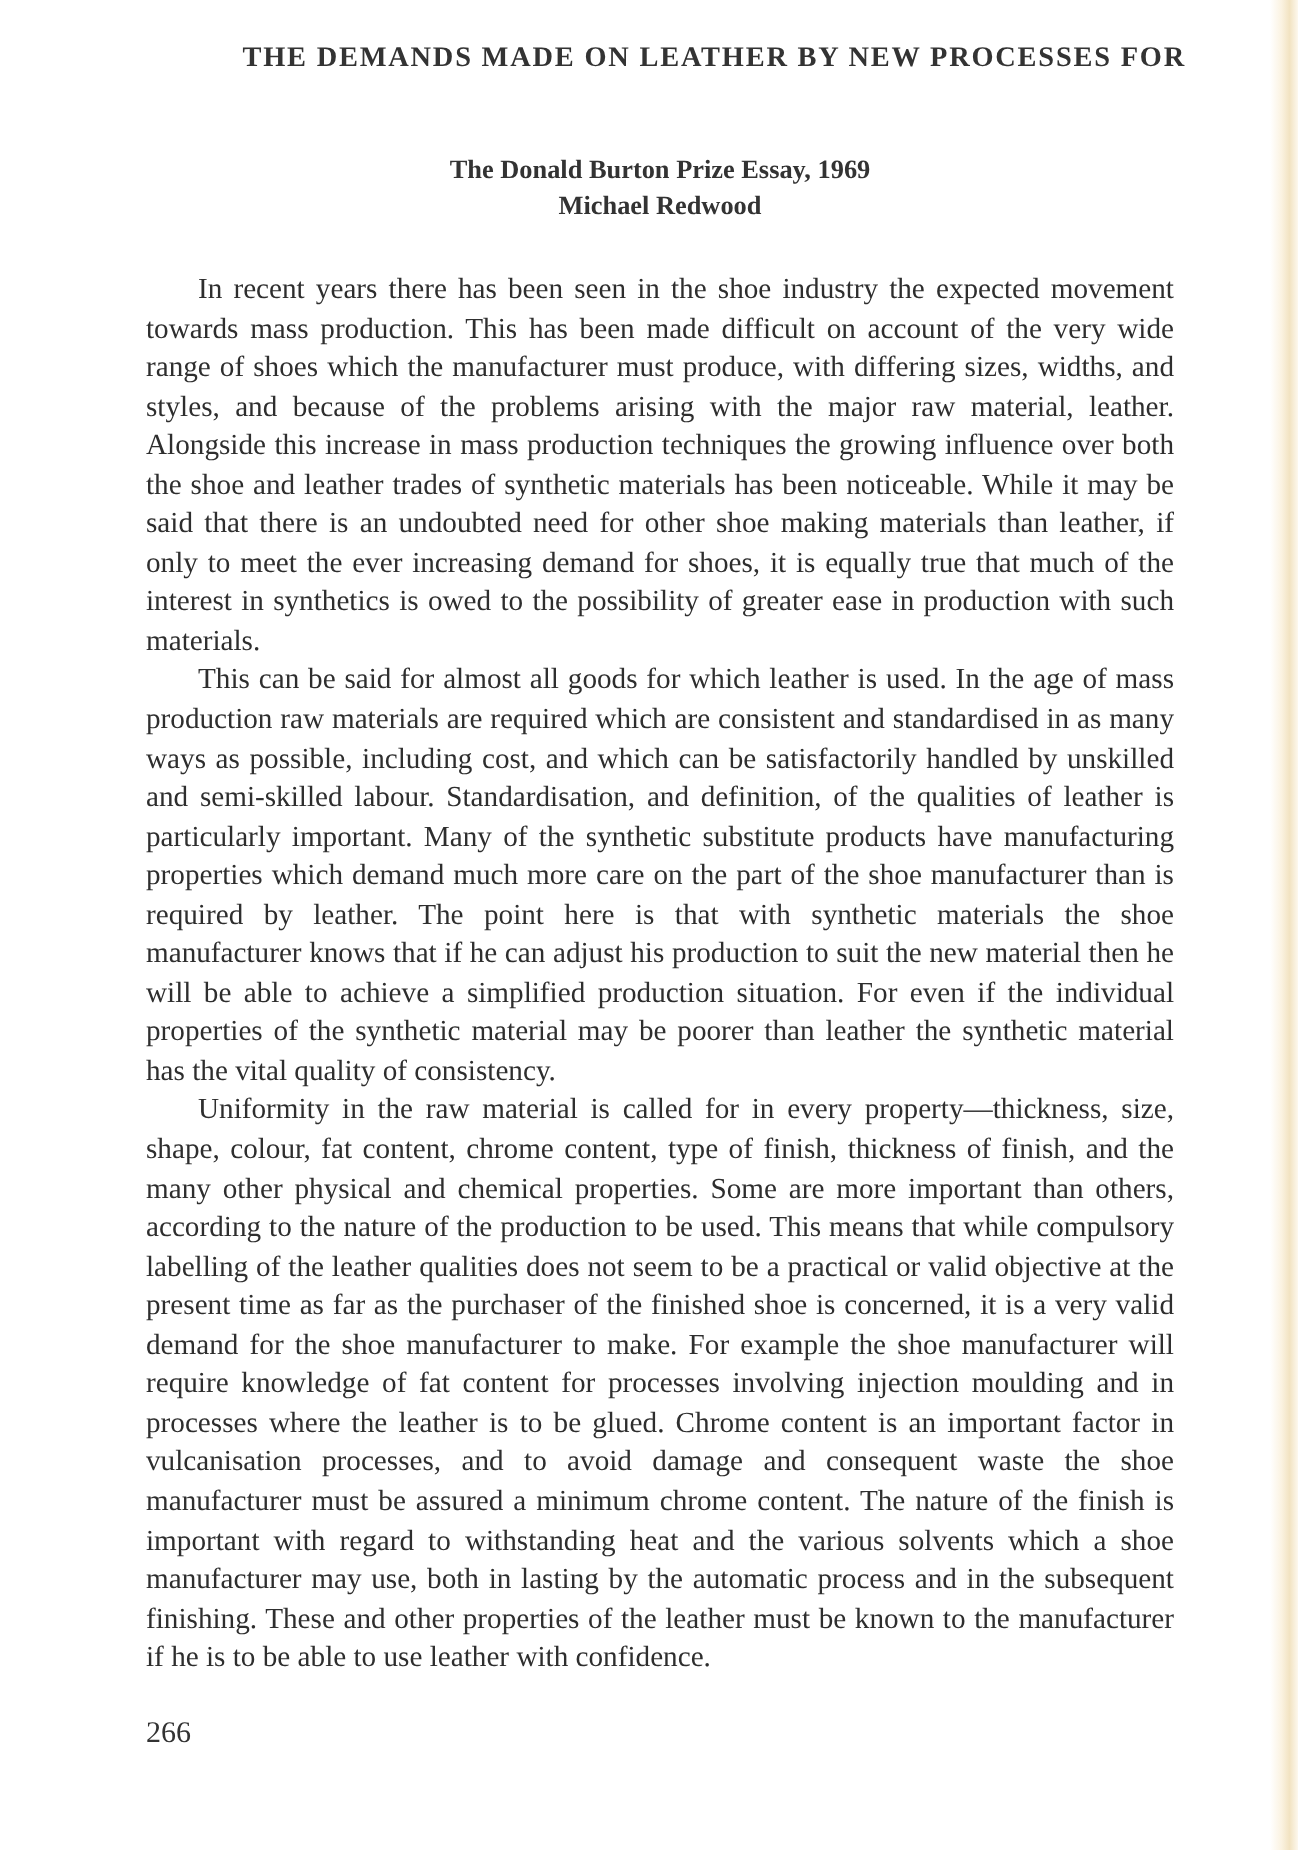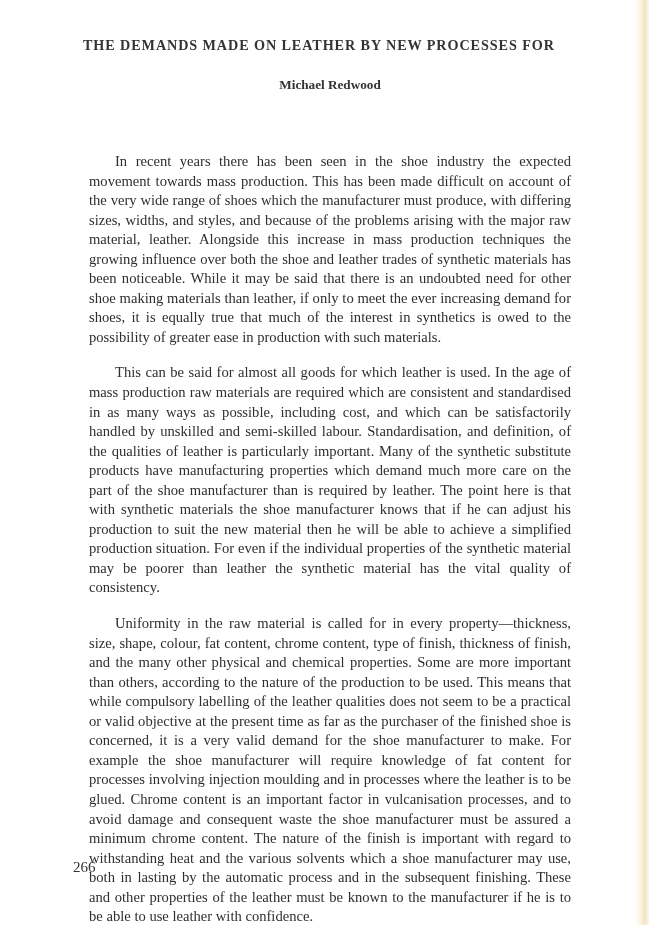--- a/index.html
+++ b/index.html
@@ -11,50 +11,51 @@
     color: #2b2b2b;
   }
   .page-edge {
     position: absolute; top: 0; right: 0; width: 14px; height: 925px;
     background: linear-gradient(to right, #ffffff 0%, #fbf3e2 40%, #f2e3c2 70%, #fdf8ee 100%);
   }
   .content {
     position: absolute; left: 73px; top: 0; width: 514px;
   }
   .title {
-    margin: 16px; position: absolute; top: 20px; left: -6px; width: 526px;
-    text-align: left; font-weight: bold; font-size: 14.2px;
+    margin: 0; position: absolute; top: 20px; left: -6px; width: 526px;
+    text-align: right; font-weight: bold; font-size: 14.2px;
     letter-spacing: 0.9px; line-height: 19px; color: #333;
   }
   .subtitle {
     position: absolute; top: 76px; left: 0; width: 514px;
     text-align: center; font-weight: bold; font-size: 13.2px; line-height: 18px; color: #333;
   }
   .body {
     position: absolute; top: 136px; left: 0; width: 514px;
     font-size: 14.6px; line-height: 19.55px; text-align: justify;
     color: #2e2e2e;
   }
-  .body p { margin: 16px; text-indent: 26px; }
+  .body p { margin: 0; text-indent: 26px; }
   .page-number {
     position: absolute; top: 859px; left: 0; width: 514px; text-align: left;
     font-size: 15px; color: #333;
   }
 </style>
 </head>
 <body>
 
 <div class="page-edge"></div>
 
 <div class="content">
   <h1 class="title">
     <span>THE DEMANDS MADE ON LEATHER BY NEW PROCESSES FOR</span><br>
   </h1>
 
   <div class="subtitle">
+    <div>The Donald Burton Prize Essay, 1969</div>
     <div>Michael Redwood</div>
   </div>
 
   <div class="body">
     <p>In recent years there has been seen in the shoe industry the expected movement towards mass production. This has been made difficult on account of the very wide range of shoes which the manufacturer must produce, with differing sizes, widths, and styles, and because of the problems arising with the major raw material, leather. Alongside this increase in mass production techniques the growing influence over both the shoe and leather trades of synthetic materials has been noticeable. While it may be said that there is an undoubted need for other shoe making materials than leather, if only to meet the ever increasing demand for shoes, it is equally true that much of the interest in synthetics is owed to the possibility of greater ease in production with such materials.</p>
     <p>This can be said for almost all goods for which leather is used. In the age of mass production raw materials are required which are consistent and standardised in as many ways as possible, including cost, and which can be satisfactorily handled by unskilled and semi-skilled labour. Standardisation, and definition, of the qualities of leather is particularly important. Many of the synthetic substitute products have manufacturing properties which demand much more care on the part of the shoe manufacturer than is required by leather. The point here is that with synthetic materials the shoe manufacturer knows that if he can adjust his production to suit the new material then he will be able to achieve a simplified production situation. For even if the individual properties of the synthetic material may be poorer than leather the synthetic material has the vital quality of consistency.</p>
     <p>Uniformity in the raw material is called for in every property—thickness, size, shape, colour, fat content, chrome content, type of finish, thickness of finish, and the many other physical and chemical properties. Some are more important than others, according to the nature of the production to be used. This means that while compulsory labelling of the leather qualities does not seem to be a practical or valid objective at the present time as far as the purchaser of the finished shoe is concerned, it is a very valid demand for the shoe manu­facturer to make. For example the shoe manufacturer will require knowledge of fat content for processes involving injection moulding and in processes where the leather is to be glued. Chrome content is an important factor in vulcanisation processes, and to avoid damage and consequent waste the shoe manufacturer must be assured a minimum chrome content. The nature of the finish is important with regard to withstanding heat and the various solvents which a shoe manufacturer may use, both in lasting by the automatic process and in the subsequent finishing. These and other properties of the leather must be known to the manufacturer if he is to be able to use leather with confidence.</p>
   </div>
 
   <div class="page-number">266</div>

